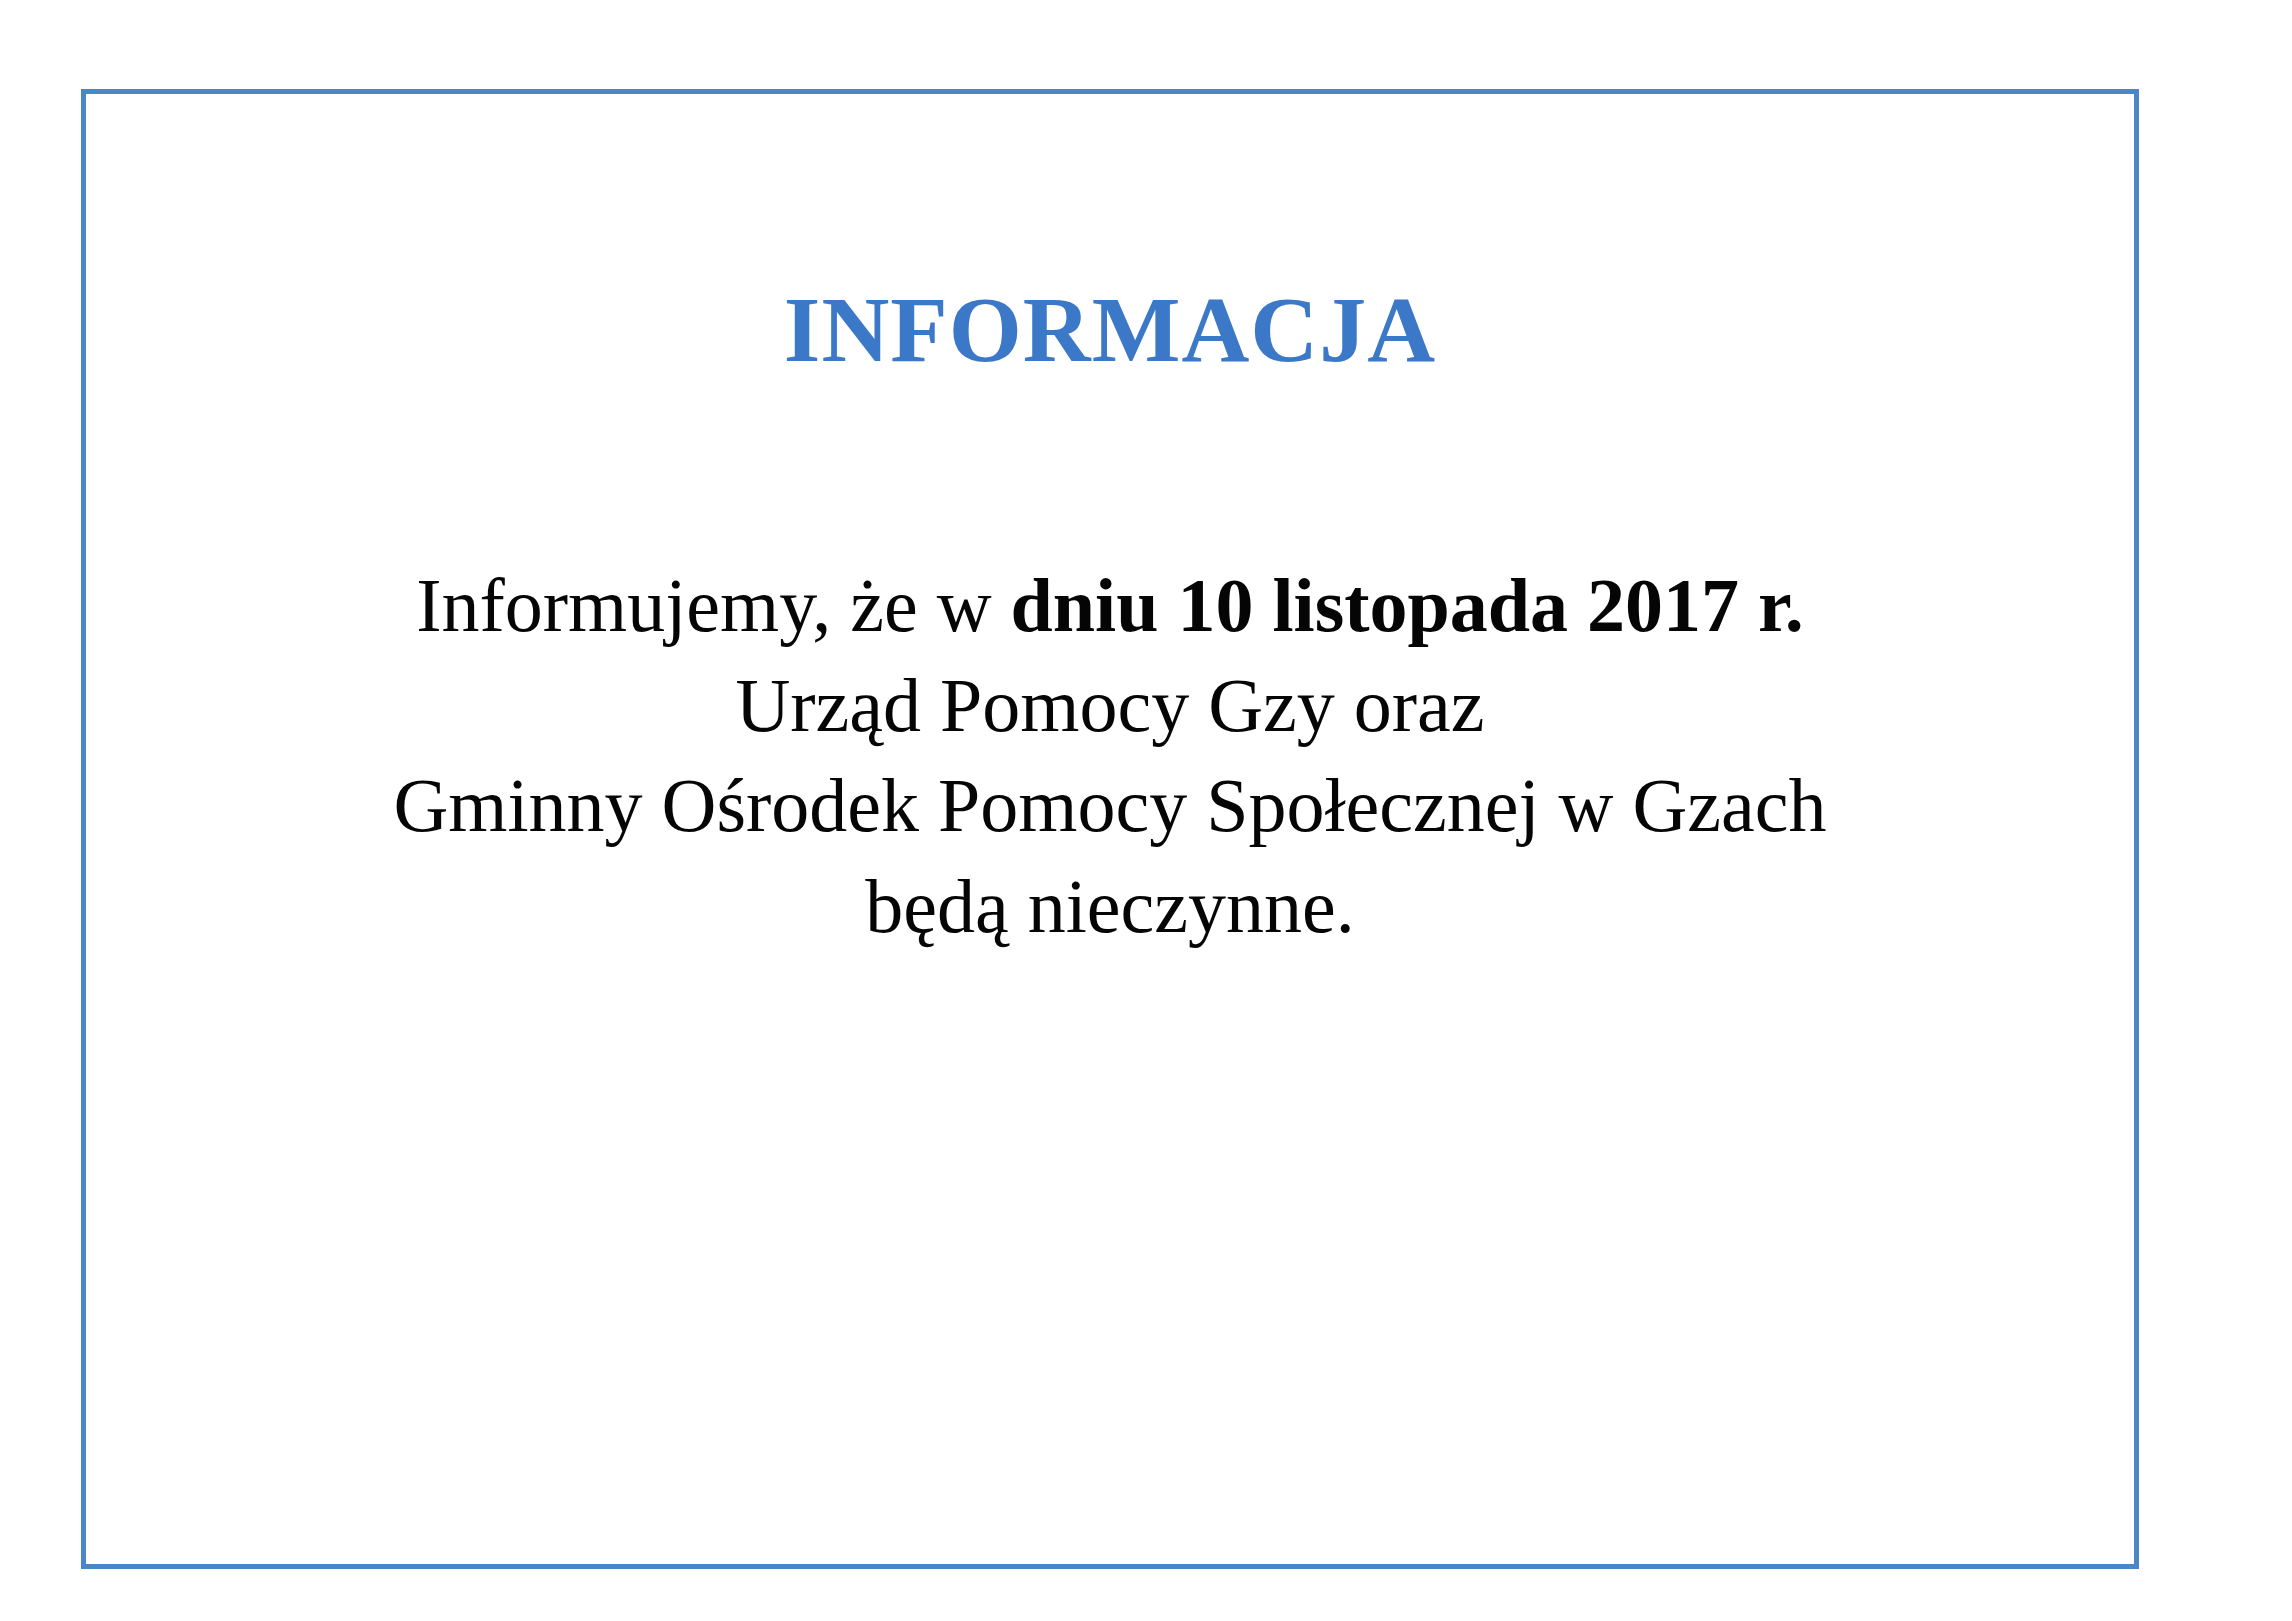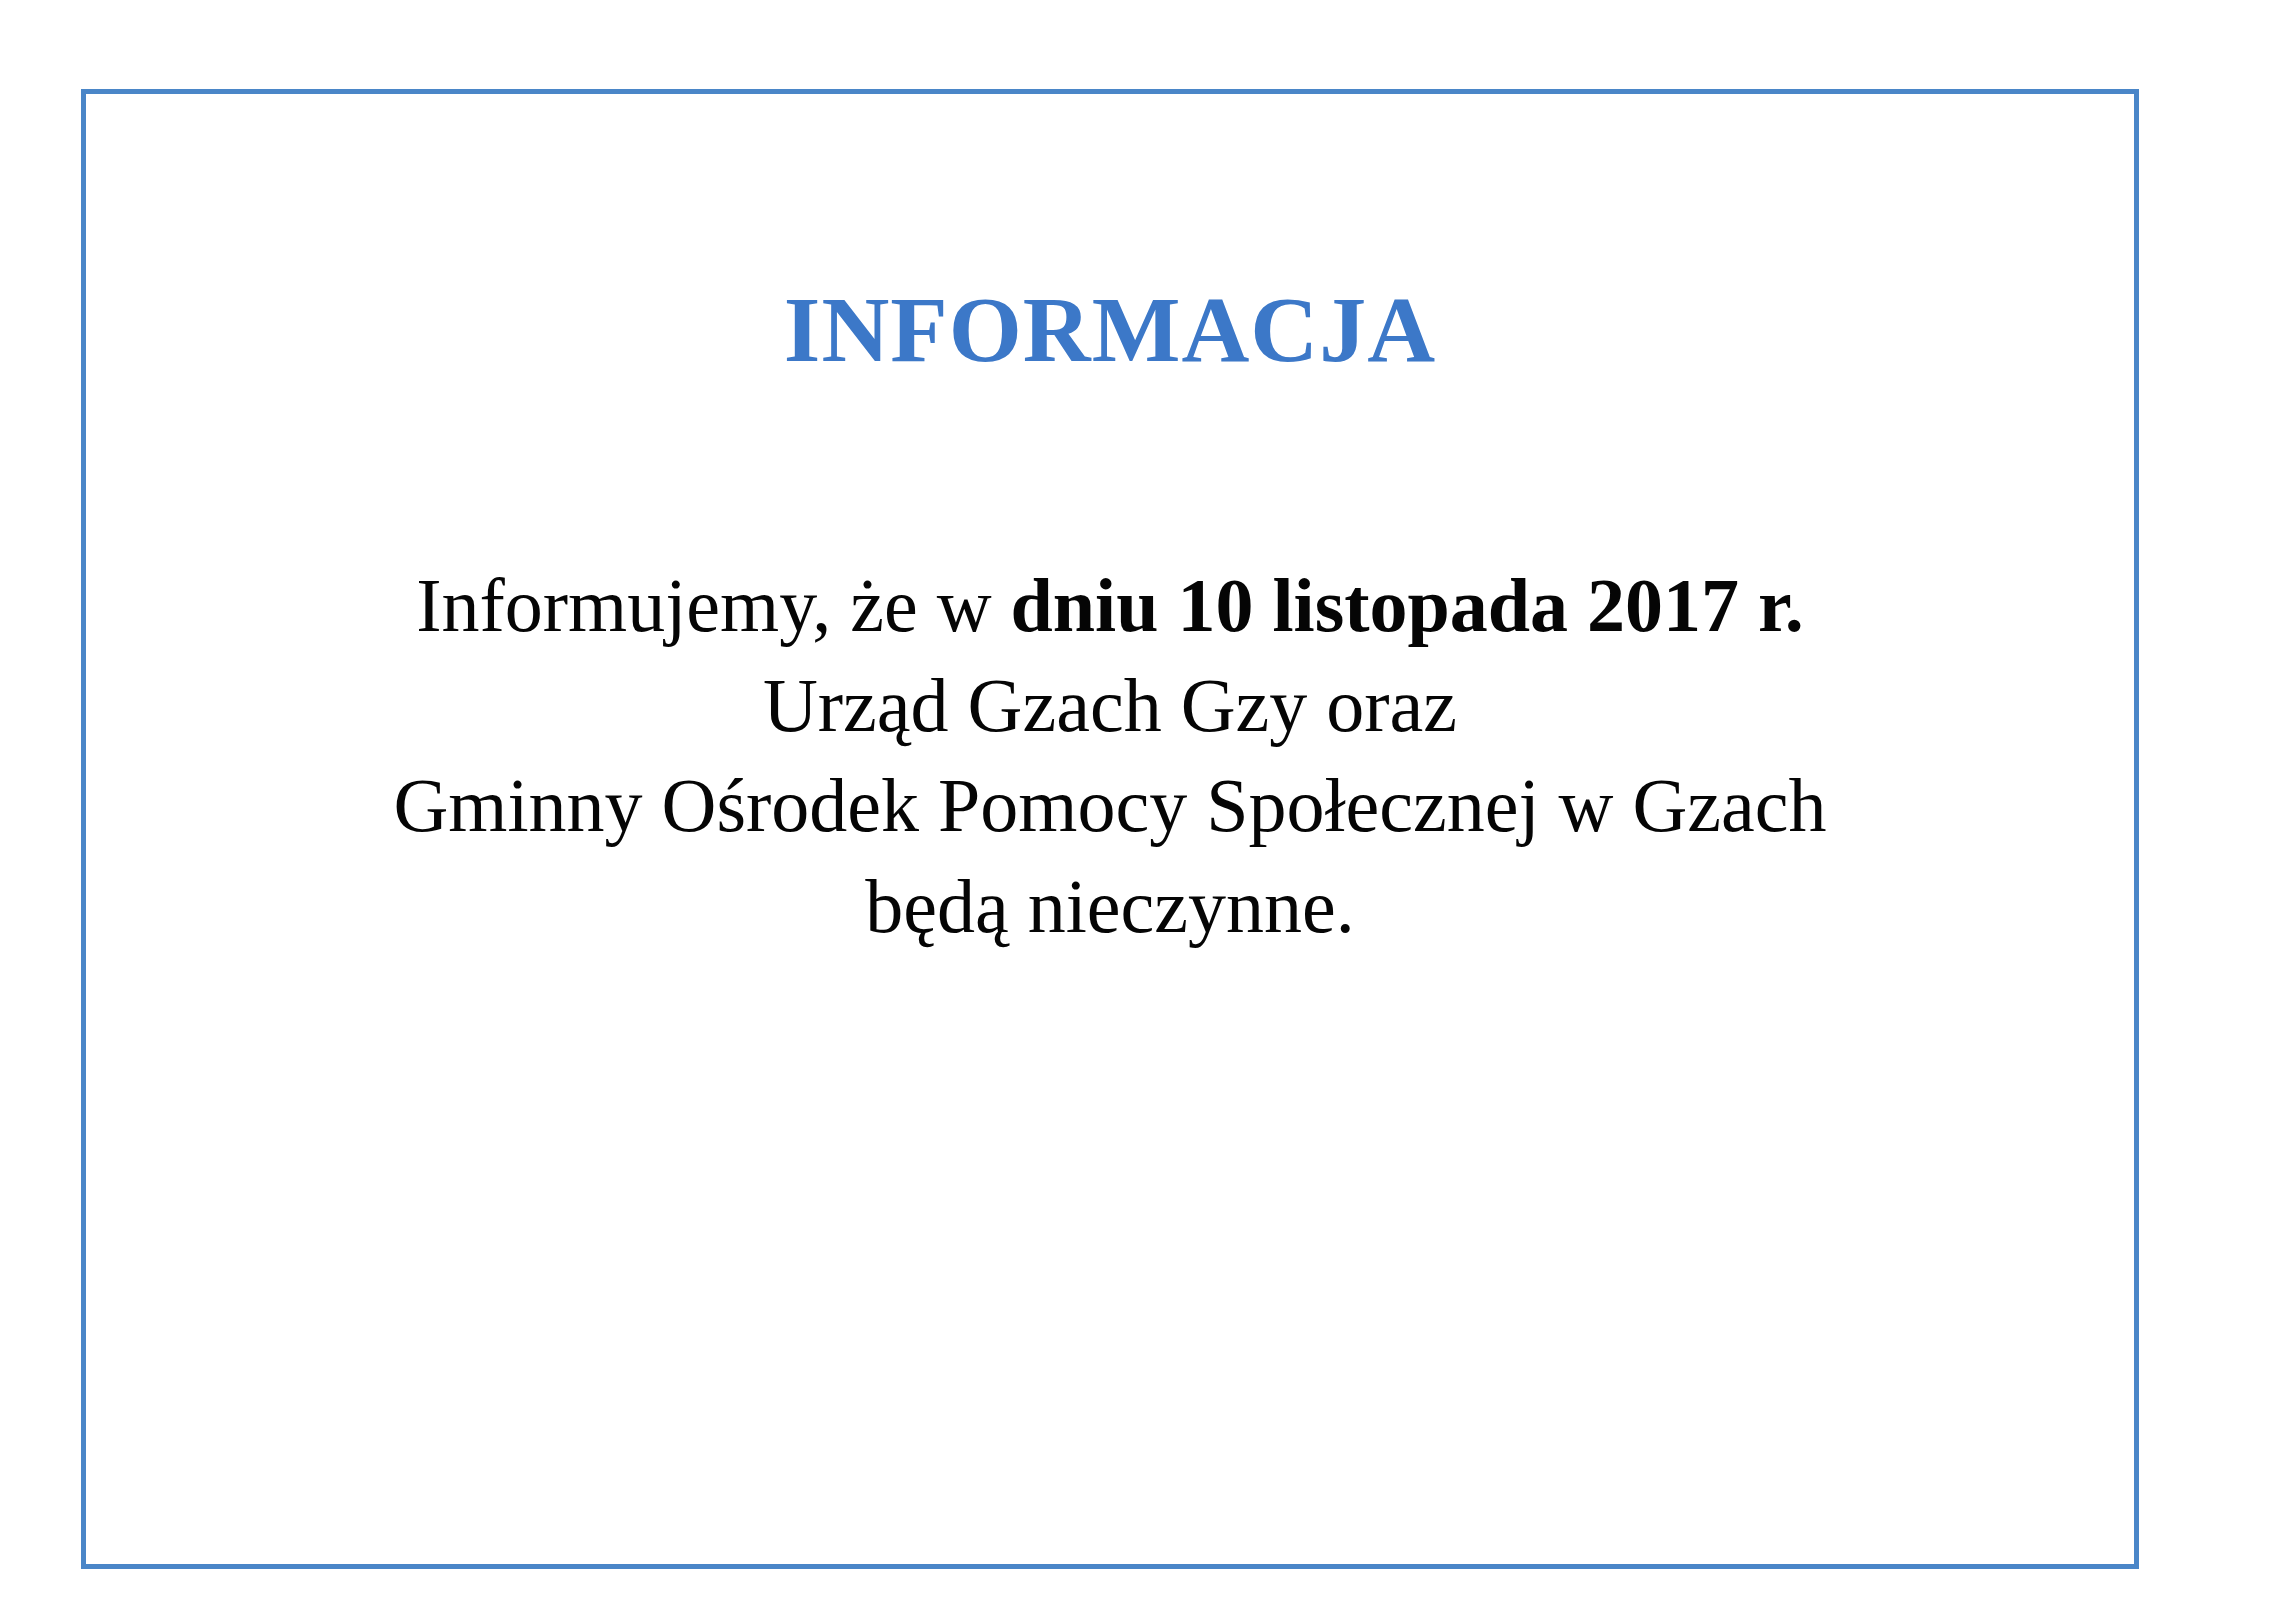--- a/index.html
+++ b/index.html
@@ -80,21 +80,21 @@
 <body>
 
 <div class="page">
   <div class="notice-frame">
     <div class="notice-inner">
 
       <h1 class="notice-title">INFORMACJA</h1>
 
       <div class="notice-body">
         <span class="notice-line line-1"><span>Informujemy, że w </span><span class="bold">dniu 10 listopada 2017 r.</span></span>
-        <span class="notice-line">Urząd Gzach Gzy oraz</span>
+        <span class="notice-line">Urząd Pomocy Gzy oraz</span>
         <span class="notice-line">Gminny Ośrodek Pomocy Społecznej w Gzach</span>
         <span class="notice-line">będą nieczynne.</span>
       </div>
 
     </div>
   </div>
 </div>
 
 
 </body></html>

